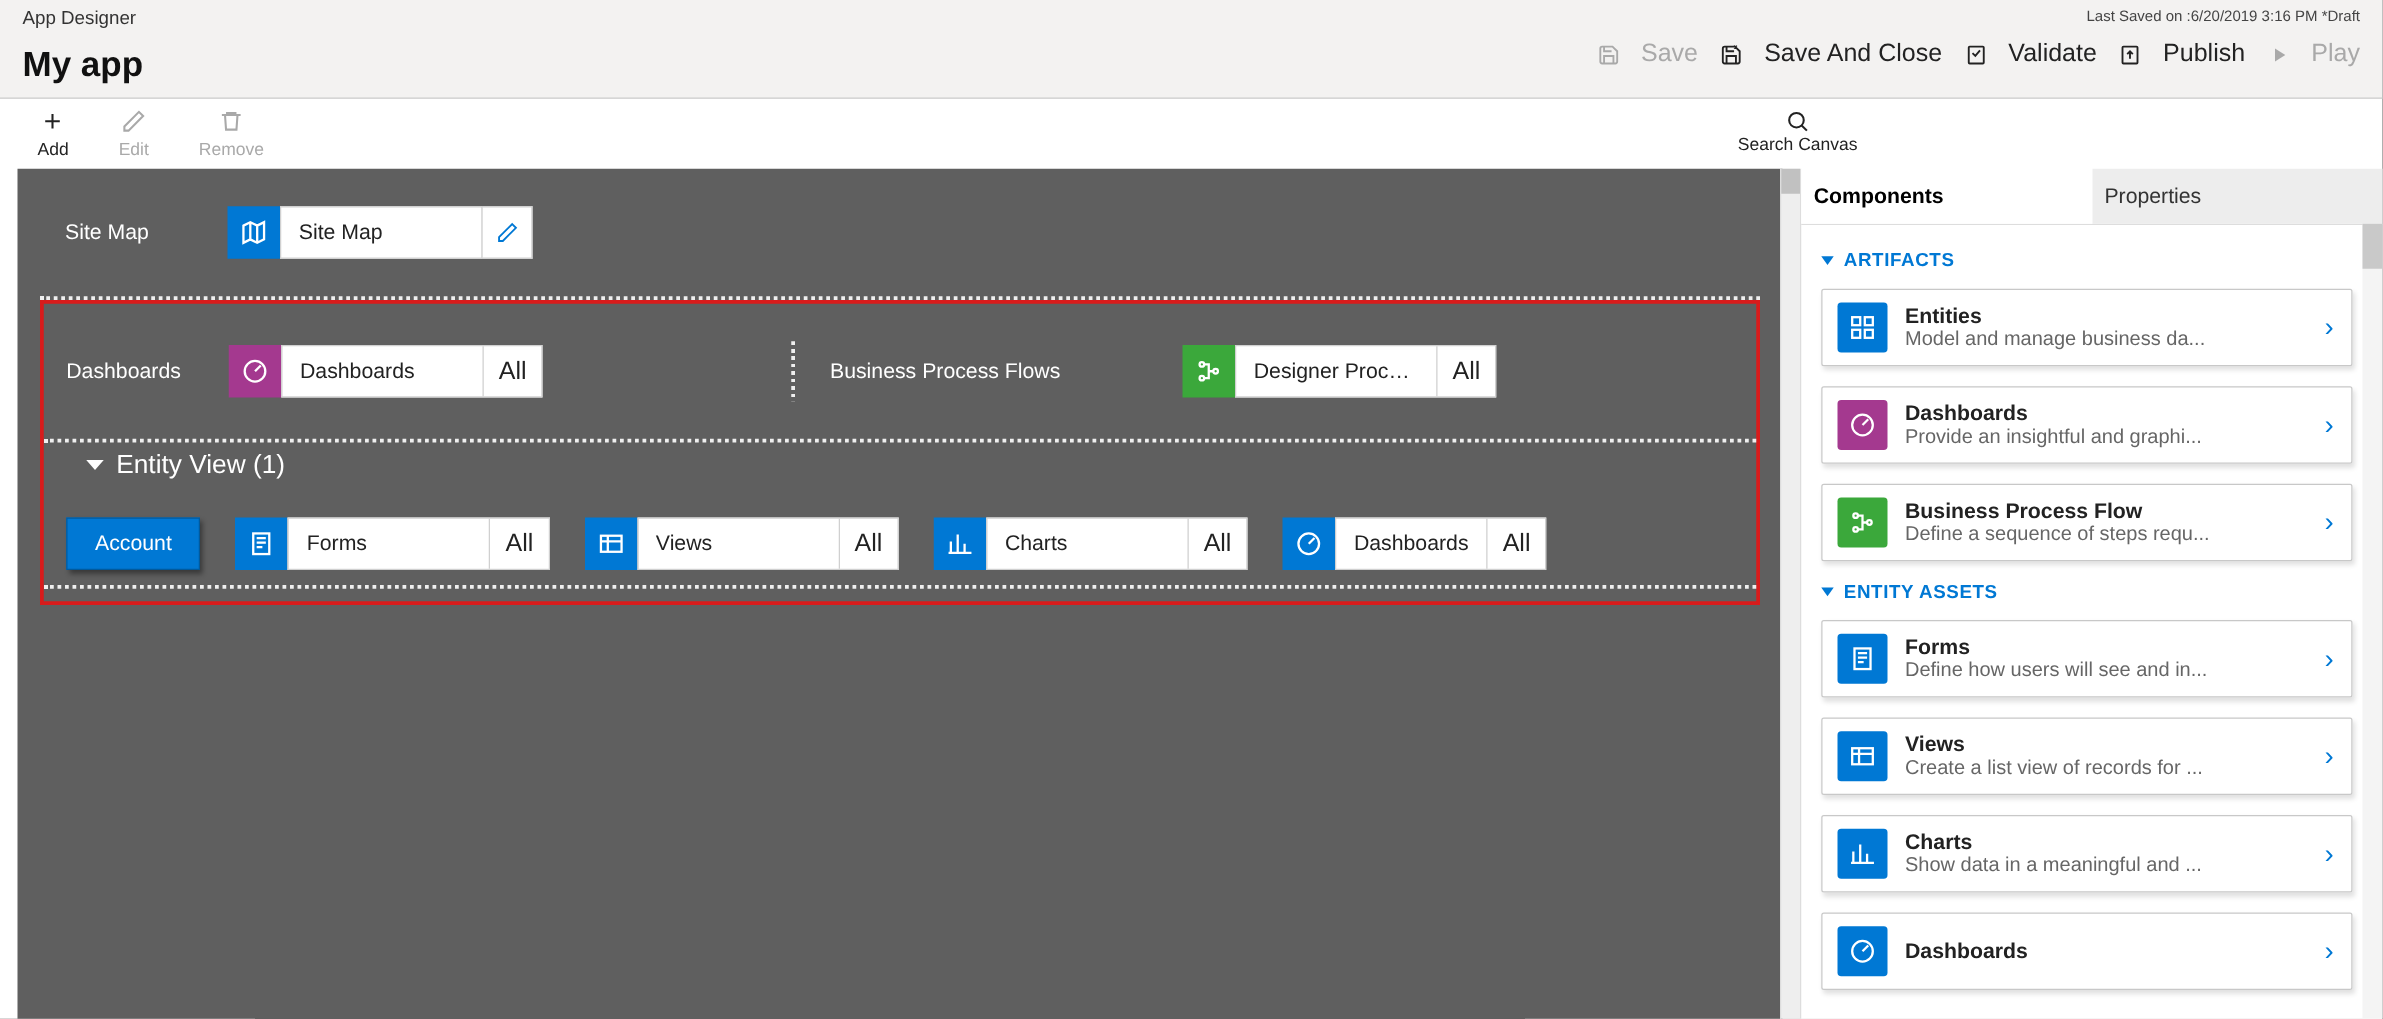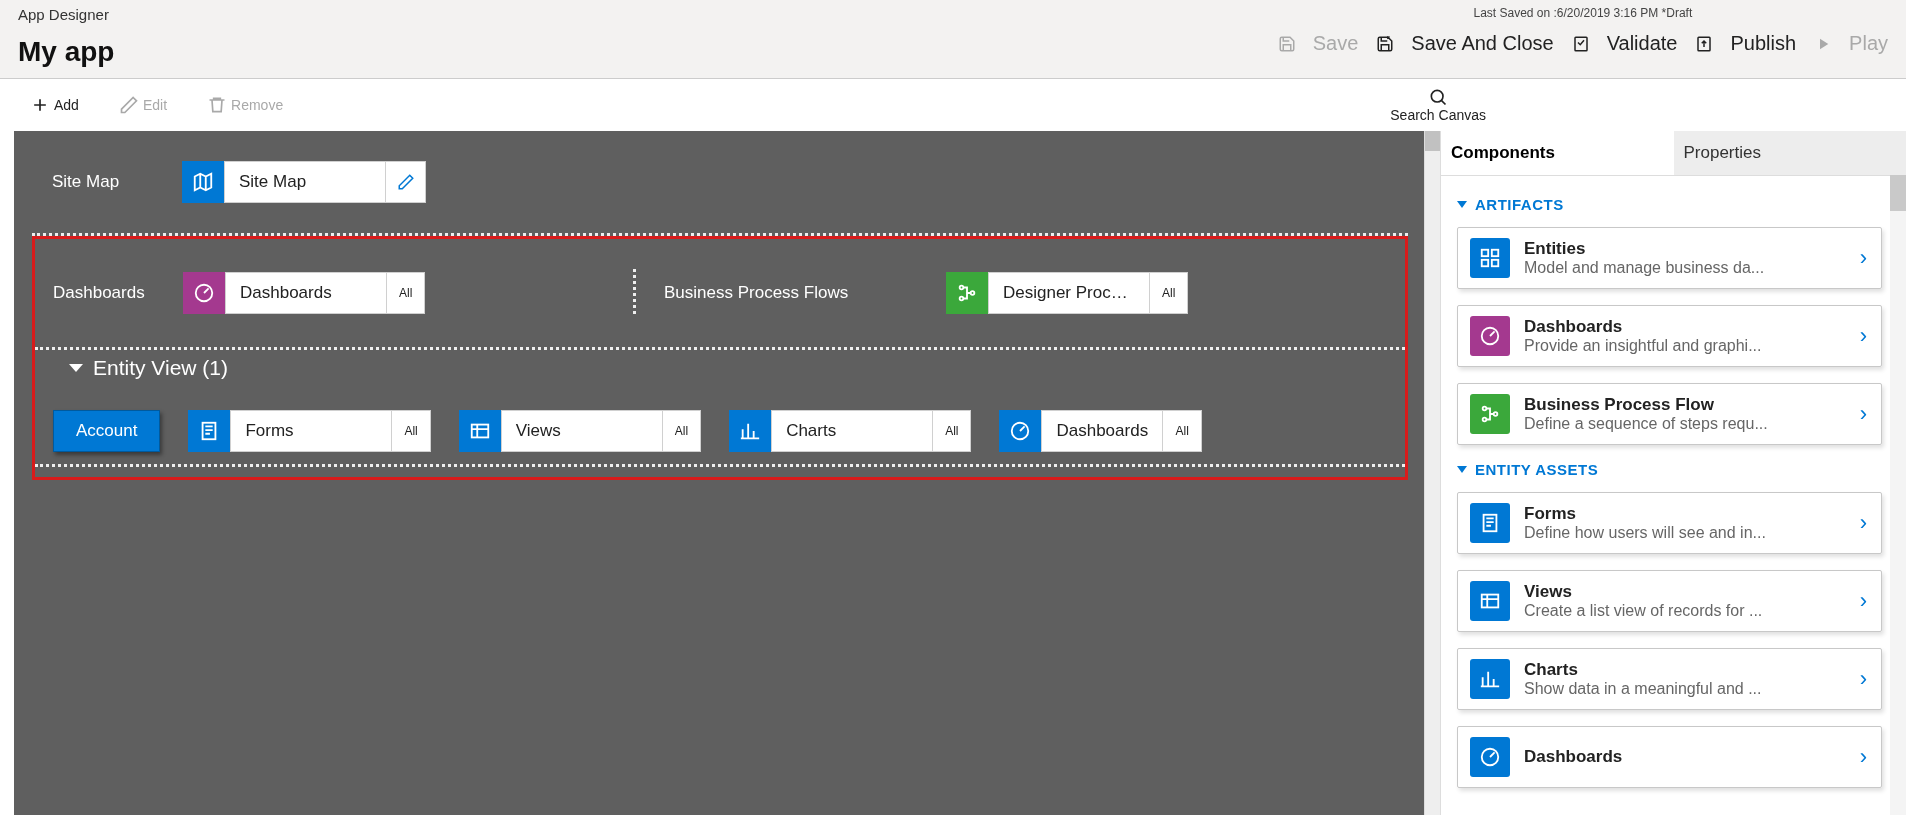--- a/index.html
+++ b/index.html
@@ -3,32 +3,32 @@
 <meta charset="utf-8">
 <style>
 * { margin: 0; padding: 0; box-sizing: border-box; font-family: "Segoe UI", Arial, sans-serif; }
 body { background: #fff; width: 1906px; height: 815px; overflow: hidden; }
 
 
 .header { background: #f3f2f1; padding: 6px 18px 0 18px; border-bottom: 1px solid #ccc; }
 .header-top { display: flex; justify-content: space-between; align-items: flex-start; }
 .header-left .app-designer { font-size: 15px; color: #333; }
 .header-left .app-name { font-size: 28px; font-weight: 600; color: #111; margin-top: 13px; }
-.header-right { text-align: center; }
+.header-right { text-align: right; }
 .last-saved { font-size: 12px; color: #444; margin-bottom: 12px; }
 .header-actions { display: flex; gap: 18px; align-items: center; justify-content: flex-end; }
 .header-action { display: flex; align-items: center; gap: 17px; color: #222; font-size: 20px; cursor: pointer; }
 .header-action.disabled { color: #a9a9a9; cursor: default; }
 .header-action svg { width: 18px; height: 18px; }
 .header-bottom-pad { height: 10px; }
 
 
 .toolbar { display: flex; justify-content: space-between; padding: 8px 20px 8px 30px; }
 .toolbar-left { display: flex; gap: 40px; }
-.tool-btn { display: flex; flex-direction: row; align-items: center; gap: 4px; color: #222; font-size: 14px; cursor: pointer; }
+.tool-btn { display: flex; flex-direction: column; align-items: center; gap: 4px; color: #222; font-size: 14px; cursor: pointer; }
 .tool-btn.disabled { color: #a9a9a9; cursor: default; }
 .tool-btn svg { width: 20px; height: 20px; }
 .toolbar-right { display: flex; flex-direction: column; align-items: center; gap: 0; color: #222; font-size: 14px; cursor: pointer; margin-right: 400px; }
 
 
 .main { display: flex; height: calc(100% - 130px); }
 .canvas-wrap { flex: 1; padding: 0 14px; position: relative; }
 .canvas-scroll { position: absolute; right: 0; top: 0; bottom: 0; width: 16px; background: #eee; border-left: 1px solid #ddd; }
 .canvas-scroll .thumb { background: #c1c1c1; width: 100%; height: 20px; }
 .canvas { background: #5f5f5f; height: 100%; padding: 30px 0 0 0; color: #fff; position: relative; overflow: hidden; }
@@ -38,21 +38,21 @@
 .tile-group { display: flex; align-items: center; }
 
 .tile-row2 { display: flex; align-items: center; gap: 0; }
 .tile-icon { width: 42px; height: 42px; display: flex; align-items: center; justify-content: center; color: #fff; }
 .tile-icon svg { width: 22px; height: 22px; }
 .tile-icon.blue { background: #0078d4; }
 .tile-icon.purple { background: #a4398f; }
 .tile-icon.green { background: #3ba83b; }
 .tile-body { background: #fff; height: 42px; display: flex; align-items: center; border: 1px solid #d0d0d0; }
 .tile-text { color: #222; font-size: 17px; padding: 0 14px; width: 160px; overflow: hidden; text-overflow: ellipsis; white-space: nowrap; }
-.tile-suffix { border-left: 1px solid #d0d0d0; height: 100%; display: flex; align-items: center; padding: 0 12px; color: #222; font-size: 12px; }
+.tile-suffix { border-left: 1px solid #d0d0d0; height: 100%; display: flex; align-items: center; padding: 0 12px; color: #222; font-size: 20px; }
 .tile-edit-btn { background: #fff; border: 1px solid #d0d0d0; border-left: none; width: 40px; height: 42px; display: flex; align-items: center; justify-content: center; cursor: pointer; }
 .tile-edit-btn svg { width: 18px; height: 18px; stroke: #0078d4; }
 
 .dotted-divider { border-top: 3px dotted #fff; margin: 0 18px; opacity: 0.9; }
 
 .red-outline { border: 3px solid #d81b1b; margin: 0 18px; padding-bottom: 10px; }
 .dash-flow-row { display: flex; padding: 30px 18px 30px 18px; align-items: center; position: relative; }
 .dash-flow-row .col { display: flex; align-items: center; }
 .dash-flow-row .col1 { width: 580px; }
 .vert-dots { width: 3px; height: 48px; background: repeating-linear-gradient(to bottom, #fff, #fff 3px, transparent 3px, transparent 6px); opacity: 0.9; margin: 0 10px 0 0; }

